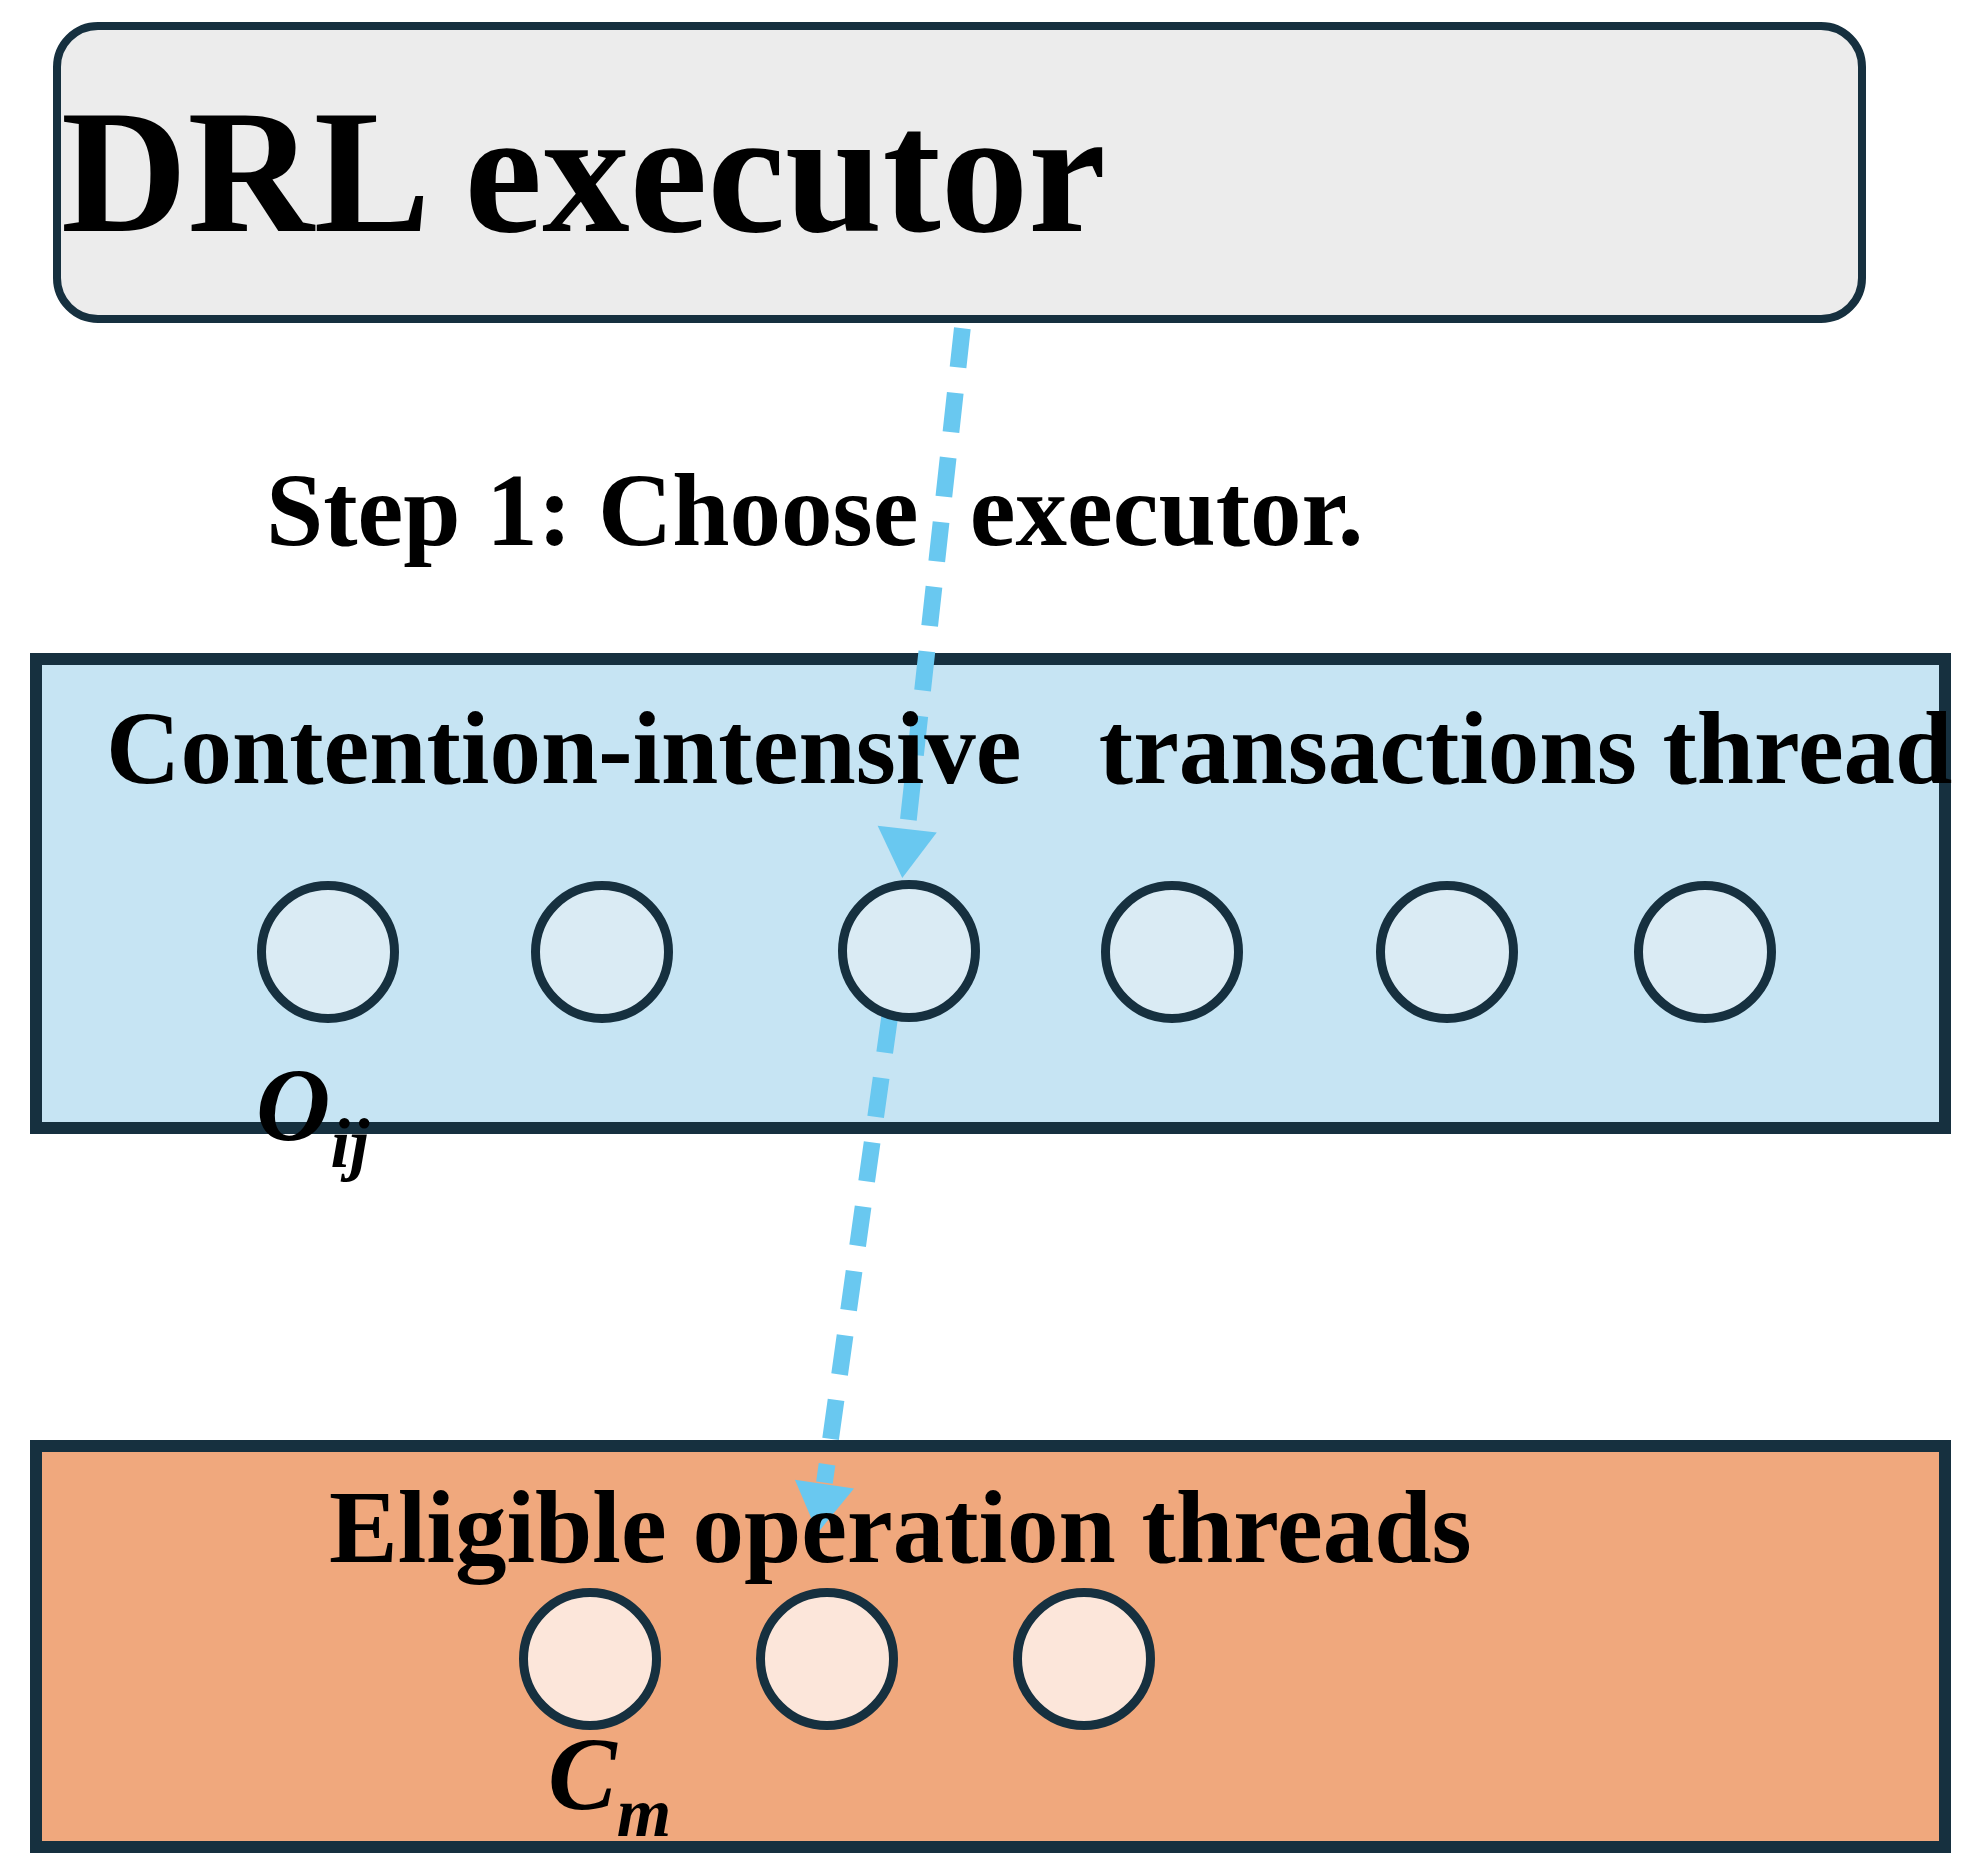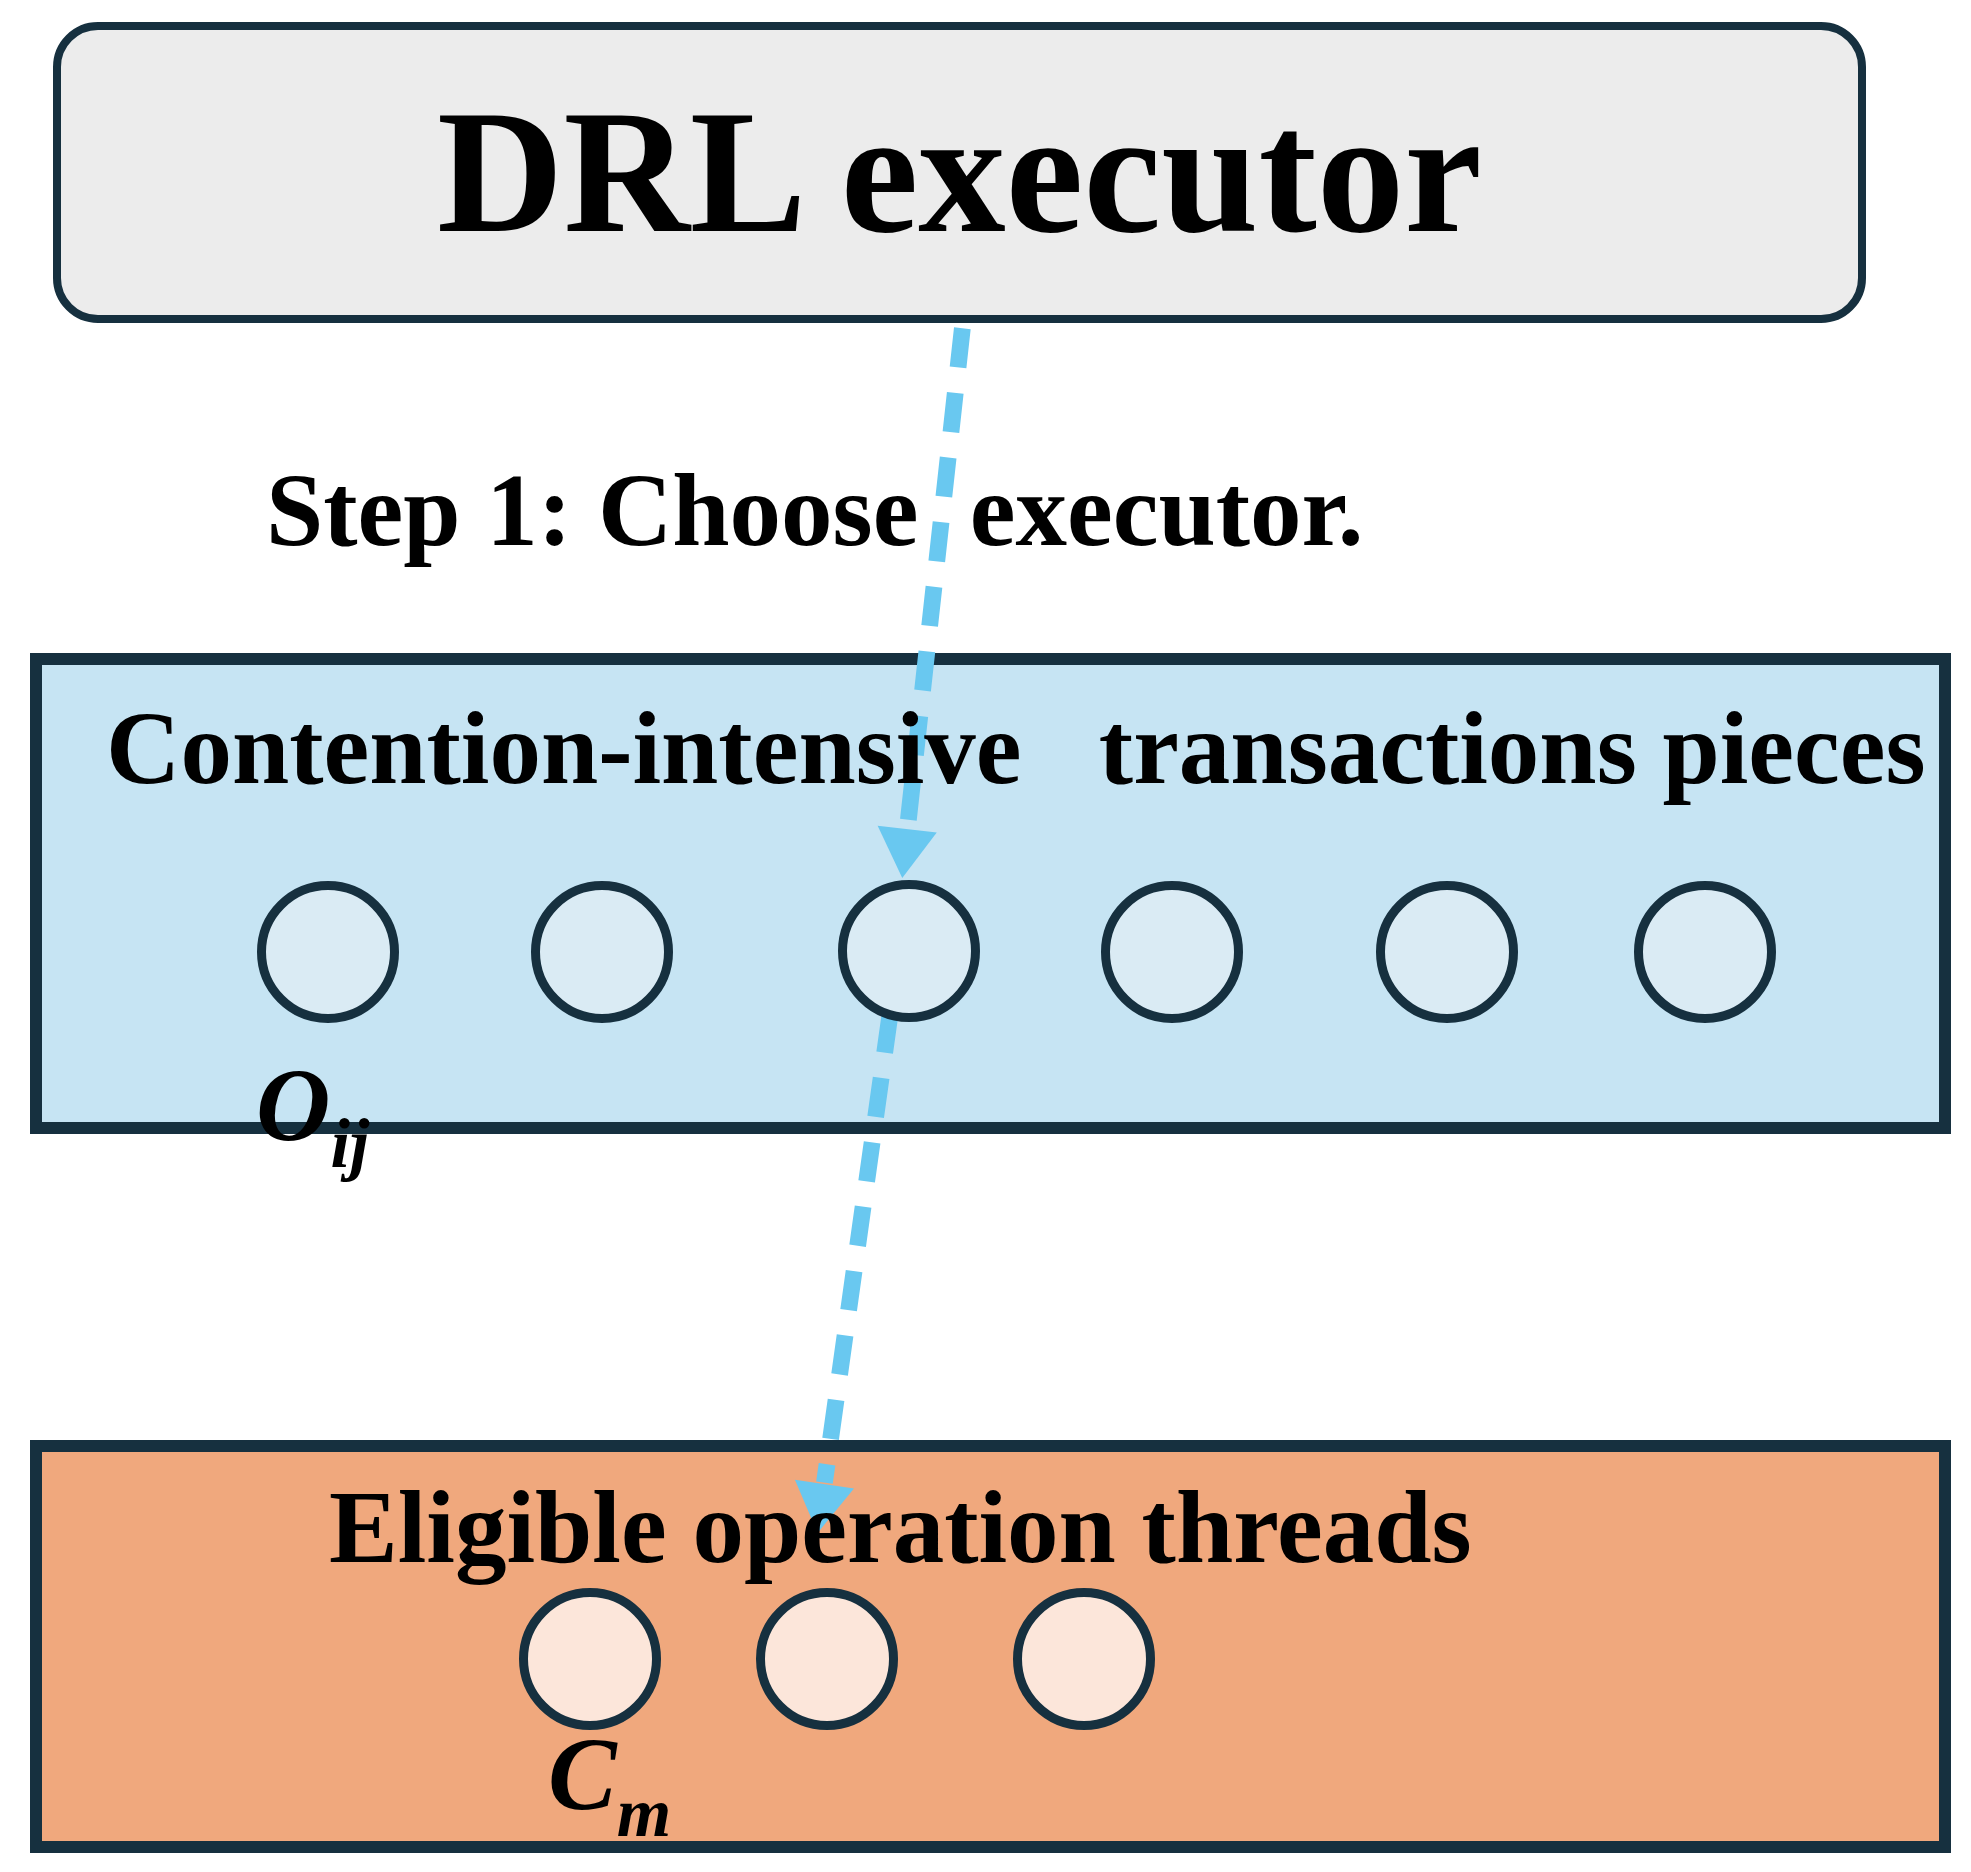--- a/index.html
+++ b/index.html
@@ -20,21 +20,21 @@
     background:#ffffff;
     font-family:"Liberation Serif","DejaVu Serif",serif;
     overflow:hidden;
   }
   .node{position:absolute;box-sizing:border-box;}
   .drl-box{
     left:53px;top:21.7px;width:1813px;height:301px;
     background:var(--gray-fill);
     border:8.9px solid var(--navy);
     border-radius:45px;
-    display:flex;align-items:center;justify-content:center;
+    display:flex;align-items:center;justify-content:flex-start;
   }
   .drl-label{
     font-size:175px;font-weight:bold;color:var(--text);
     line-height:1;white-space:pre;
   }
   .step-label{
     position:absolute;
     font-size:103px;font-weight:bold;color:var(--text);
     line-height:1;white-space:pre;
   }
@@ -99,21 +99,21 @@
 
   <svg class="arrow-svg" width="1971" height="1873" viewBox="0 0 2001 1901">
     <line class="dash" x1="977" y1="333" x2="921" y2="843"></line>
     <polygon class="head" points="916,891 891,838 951,845"></polygon>
     <line class="dash" x1="922" y1="898" x2="837" y2="1505"></line>
     <polygon class="head" points="830,1556 807,1502 867,1511"></polygon>
   </svg>
 
   <div class="step-label step1">Step 1: Choose  executor.</div>
 
-  <div class="box-title blue-title">Contention-intensive   transactions pieces</div>
+  <div class="box-title blue-title">Contention-intensive   transactions thread</div>
 
   <div class="circle op-circle" style="left:257px;top:881px;"></div>
   <div class="circle op-circle" style="left:531px;top:881px;"></div>
   <div class="circle op-circle" style="left:838px;top:880px;"></div>
   <div class="circle op-circle" style="left:1101px;top:881px;"></div>
   <div class="circle op-circle" style="left:1376px;top:881px;"></div>
   <div class="circle op-circle" style="left:1634px;top:881px;"></div>
 
   <div class="math-label o-label">
     <span>O</span><sub>ij</sub>

